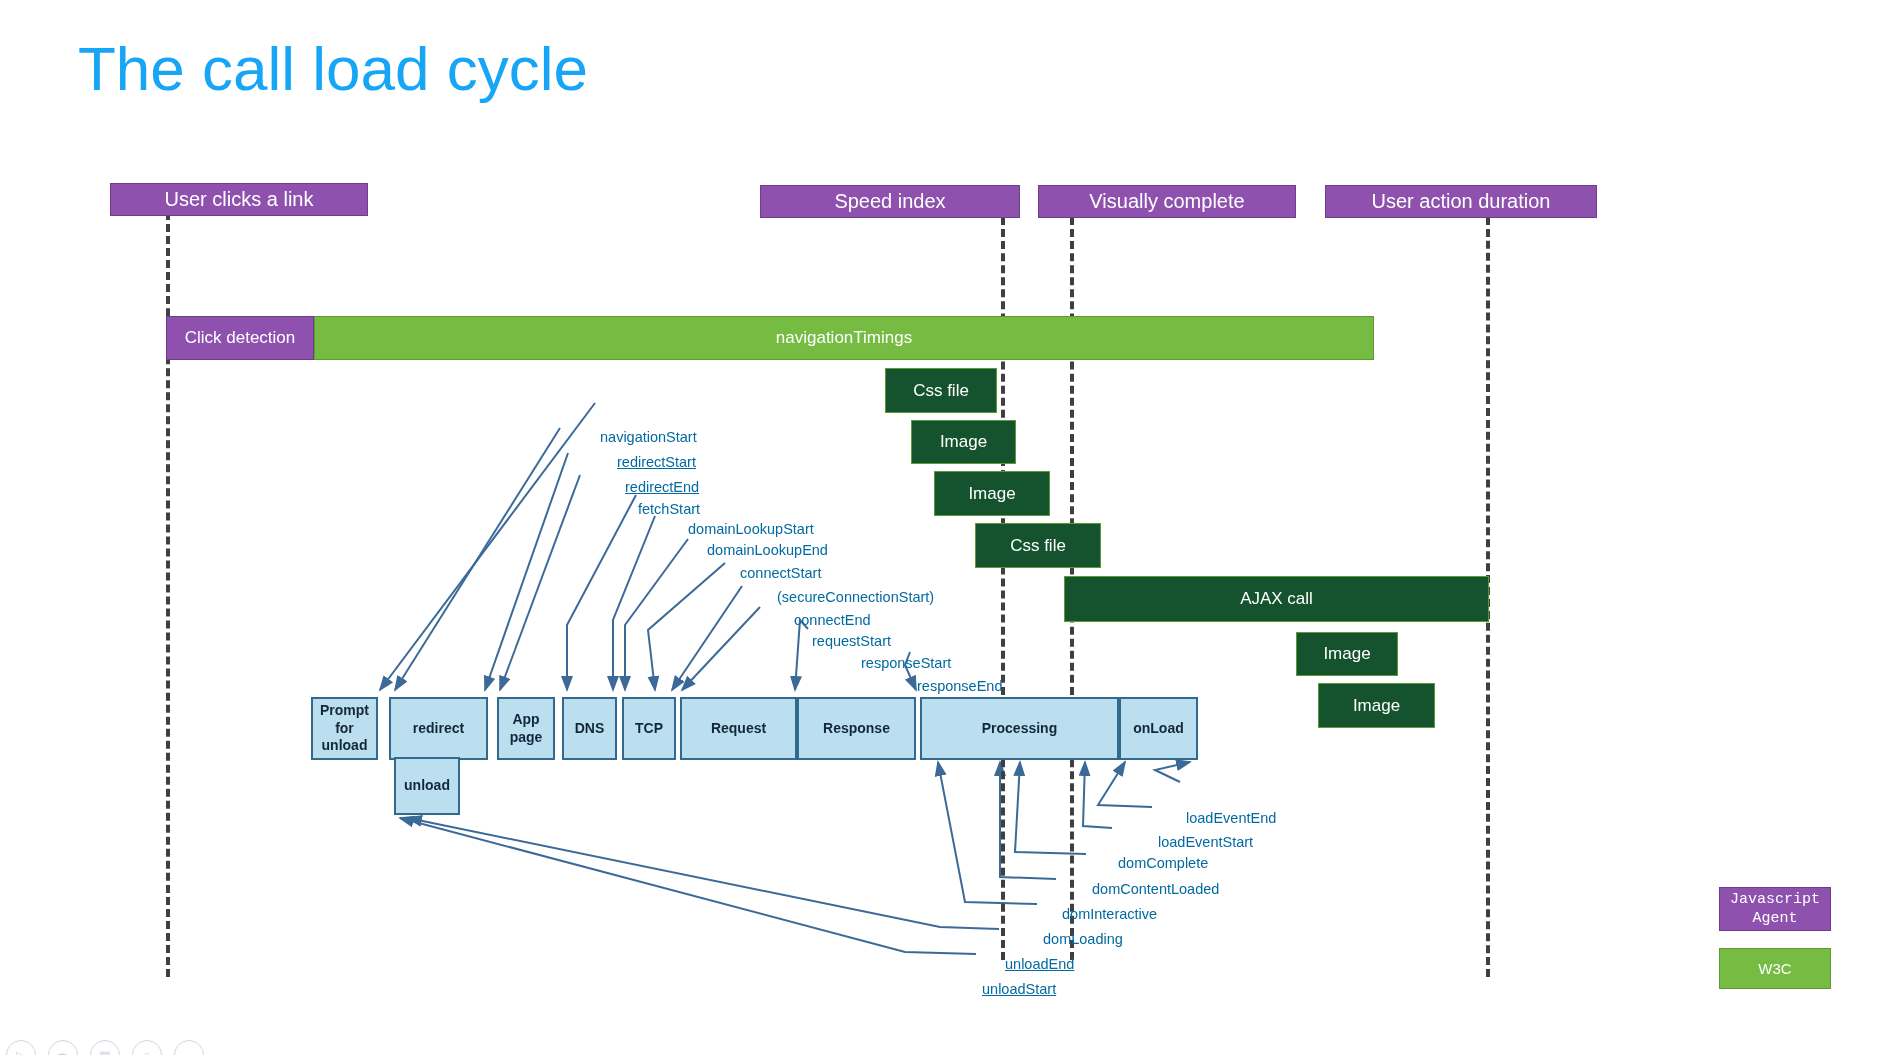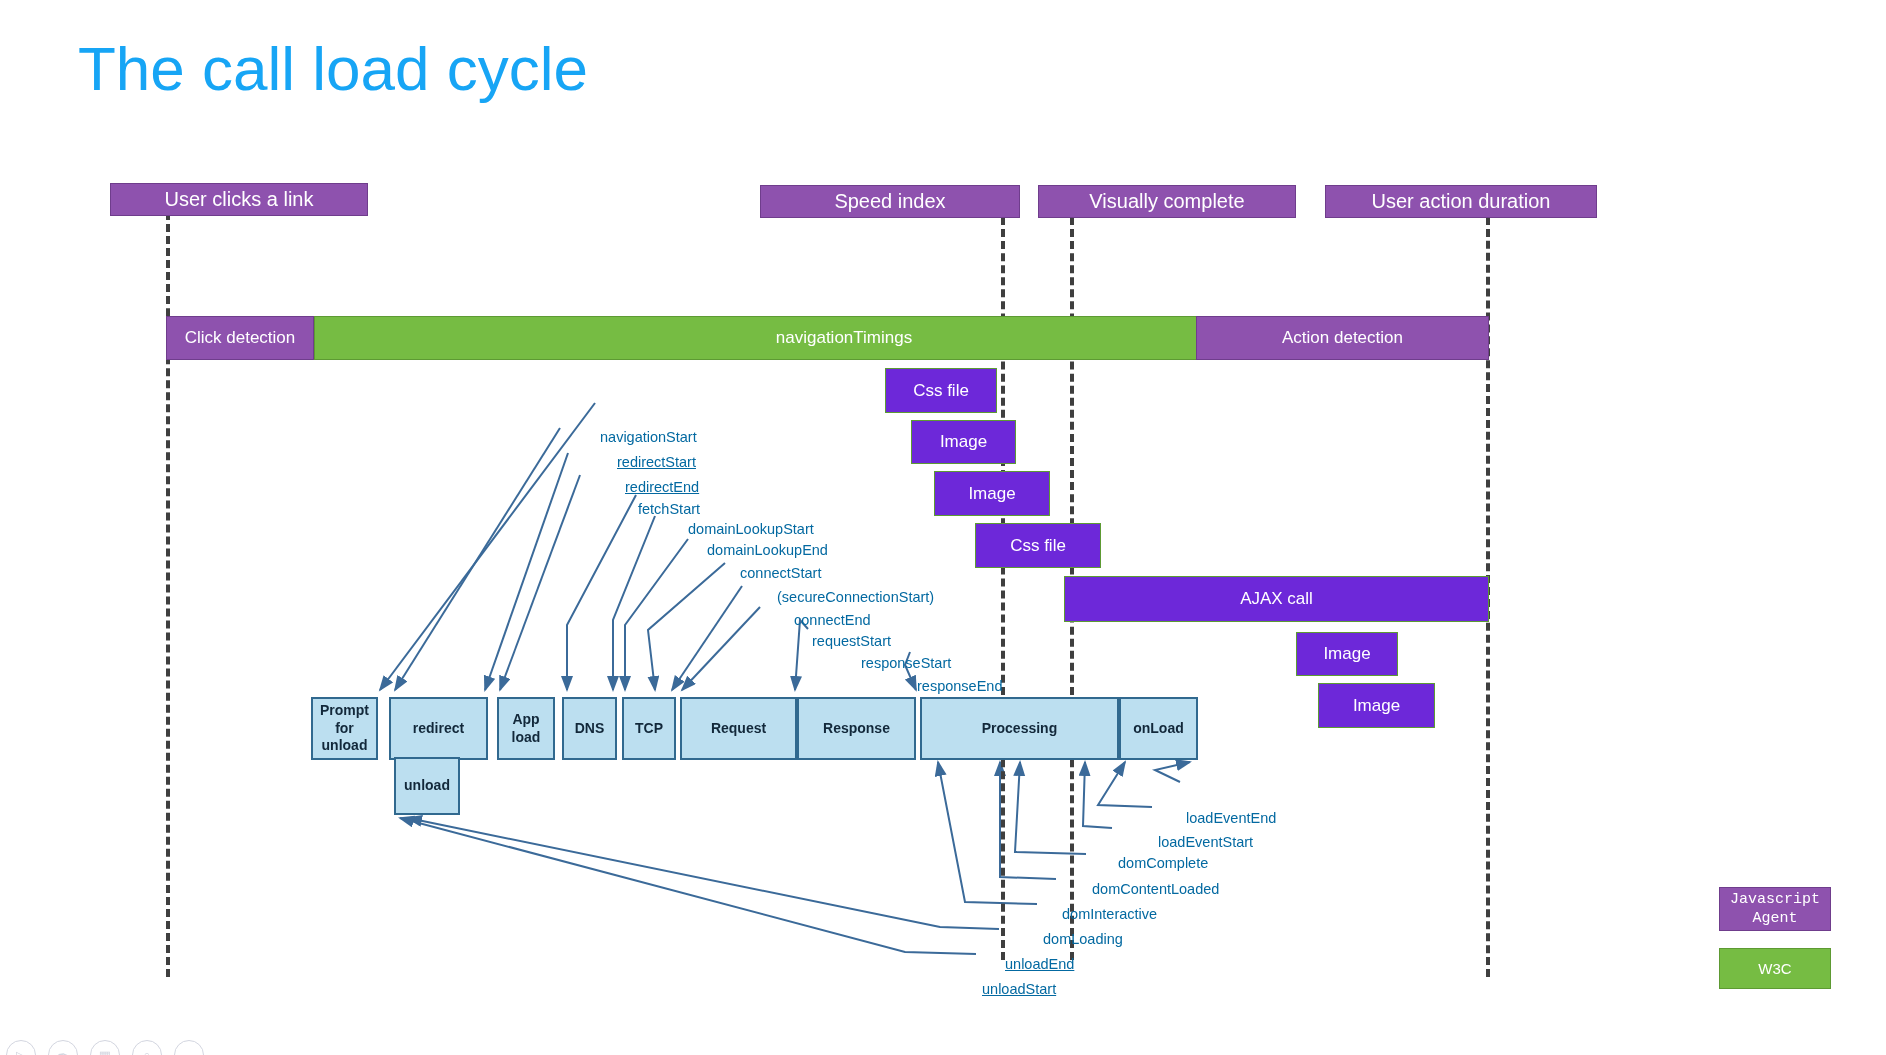--- a/index.html
+++ b/index.html
@@ -33,21 +33,21 @@
     position:absolute;box-sizing:border-box;
     display:flex;align-items:center;justify-content:center;
     color:#ffffff;font-size:17px;white-space:nowrap;
   }
   .ph-purple{background:#8e52ae;border:1px solid #6f3d8c;}
   .ph-green{background:#76bc43;border:1px solid #5d9a33;}
 
   
   .resbar{
     position:absolute;box-sizing:border-box;
-    background:#6d28d9;border:1px solid #5d9a33;
+    background:#14532d;border:1px solid #5d9a33;
     color:#ffffff;font-size:17px;
     display:flex;align-items:center;justify-content:center;
     white-space:nowrap;
   }
 
   
   .tbox{
     position:absolute;box-sizing:border-box;
     background:#bcdff0;border:2px solid #31698f;
     color:#12283a;font-size:14px;font-weight:bold;
@@ -150,37 +150,36 @@
   <div class="vguide" style="left:1070px;top:217px;height:743px;"></div>
   <div class="vguide" style="left:1486px;top:217px;height:760px;"></div>
 
   <div class="mlabel" style="left:110px;top:183px;width:258px;height:33px;">User clicks a link</div>
   <div class="mlabel" style="left:760px;top:185px;width:260px;height:33px;">Speed index</div>
   <div class="mlabel" style="left:1038px;top:185px;width:258px;height:33px;">Visually complete</div>
   <div class="mlabel" style="left:1325px;top:185px;width:272px;height:33px;">User action duration</div>
 
   <div class="phasebar ph-purple" style="left:166px;top:316px;width:148px;height:44px;">Click detection</div>
   <div class="phasebar ph-green" style="left:314px;top:316px;width:1060px;height:44px;">navigationTimings</div>
-  <div class="phasebar ph-purple" style="left:1196px;top:316px;width:293px;height:44px;">Action detection</div>
 
   <div class="resbar" style="left:885px;top:368px;width:112px;height:45px;">Css file</div>
   <div class="resbar" style="left:911px;top:420px;width:105px;height:44px;">Image</div>
   <div class="resbar" style="left:934px;top:471px;width:116px;height:45px;">Image</div>
   <div class="resbar" style="left:975px;top:523px;width:126px;height:45px;">Css file</div>
   <div class="resbar" style="left:1064px;top:576px;width:425px;height:46px;">AJAX call</div>
   <div class="resbar" style="left:1296px;top:632px;width:102px;height:44px;">Image</div>
   <div class="resbar" style="left:1318px;top:683px;width:117px;height:45px;">Image</div>
 
   <div class="tbox" style="left:311px;top:697px;width:67px;height:63px;">Prompt
 for
 unload</div>
   <div class="tbox" style="left:389px;top:697px;width:99px;height:63px;">redirect</div>
   <div class="tbox" style="left:394px;top:757px;width:66px;height:58px;">unload</div>
   <div class="tbox" style="left:497px;top:697px;width:58px;height:63px;">App
-load</div>
+page</div>
   <div class="tbox" style="left:562px;top:697px;width:55px;height:63px;">DNS</div>
   <div class="tbox" style="left:622px;top:697px;width:54px;height:63px;">TCP</div>
   <div class="tbox" style="left:680px;top:697px;width:117px;height:63px;">Request</div>
   <div class="tbox" style="left:797px;top:697px;width:119px;height:63px;">Response</div>
   <div class="tbox" style="left:920px;top:697px;width:199px;height:63px;">Processing</div>
   <div class="tbox" style="left:1119px;top:697px;width:79px;height:63px;">onLoad</div>
 
   <div class="clabel" style="left:600px;top:405px;">navigationStart</div>
   <div class="clabel u" style="left:617px;top:430px;">redirectStart</div>
   <div class="clabel u" style="left:625px;top:455px;">redirectEnd</div>

